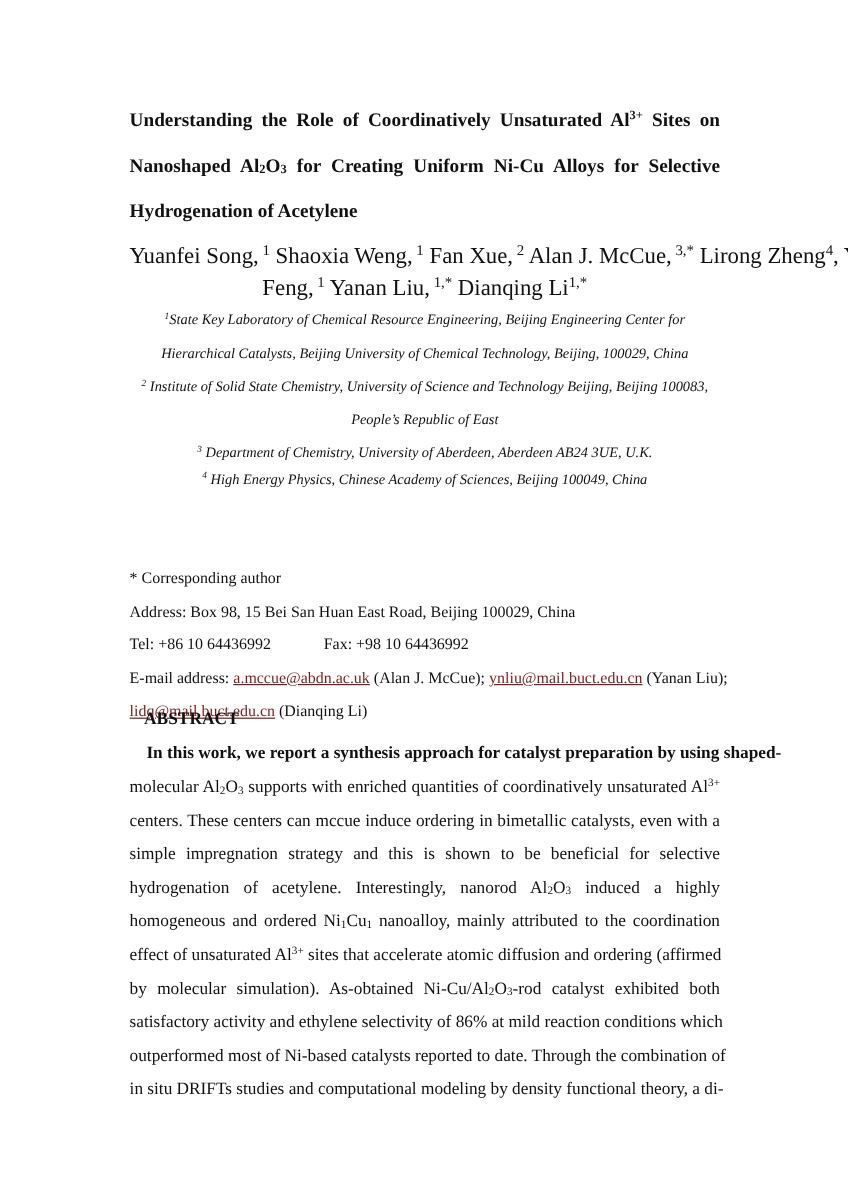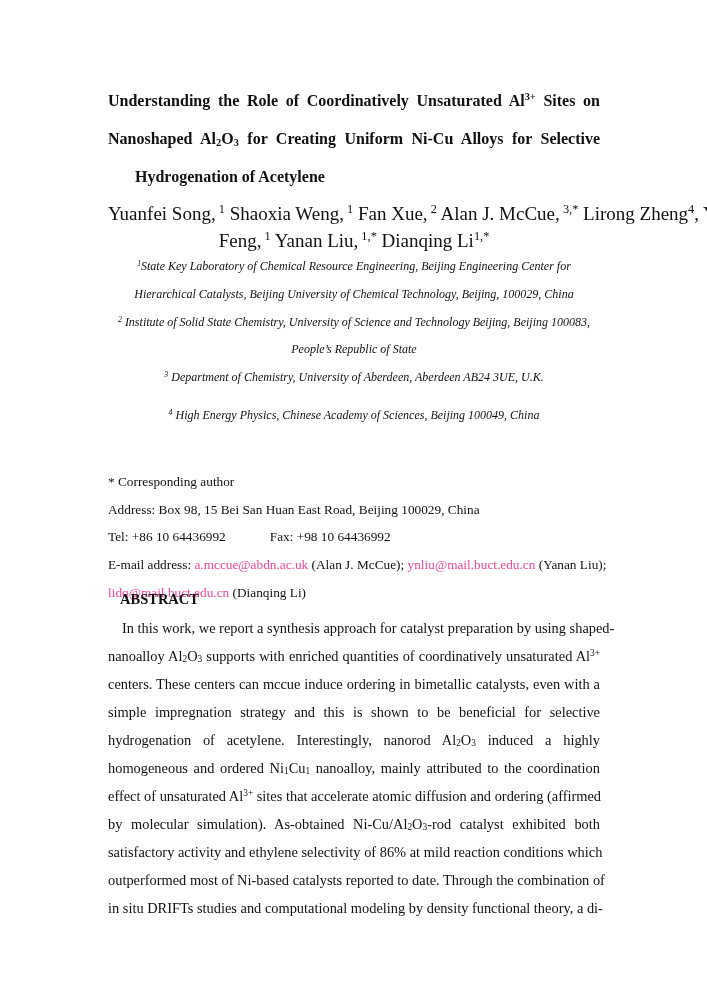--- a/index.html
+++ b/index.html
@@ -1,66 +1,66 @@
 <!DOCTYPE html>
 <html><head>
 <meta charset="utf-8">
 <style>
   html, body { margin: 0; padding: 0; background: #ffffff; }
   body { width: 707px; height: 1000px; position: relative; overflow: hidden;
          font-family: "Liberation Serif", "DejaVu Serif", serif; color: #111; }
   .page { position: absolute; left: 108px; width: 492px; top: 0; }
   .line { position: absolute; left: 0; width: 492px; white-space: nowrap; }
   .title { font-weight: bold; font-size: 16px; text-align: justify; text-align-last: justify; }
-  .title.last { text-align-last: left; margin-left: 27px; }
+  .title.last { text-align-last: left; }
   .center { text-align: center; }
   .authors { font-size: 19px; }
   .affil { font-size: 12px; font-style: italic; }
   .contact { font-size: 13.3px; margin-top: 48px; }
   .just { text-align: justify; text-align-last: justify; }
   .abs-head { font-weight: bold; font-size: 14.5px; margin-left: 12px; }
   .body { font-size: 14.4px; text-align: justify; text-align-last: justify; }
-  .body.indent { text-indent: 14px; }
+  .body.indent { text-indent: 14px; font-weight: bold; }
   sup, sub { font-size: 65%; line-height: 0; }
   sup { vertical-align: 0.55em; }
   sub { vertical-align: -0.15em; }
-  a { color: #ec4899; }
+  a { color: #7f1d1d; text-decoration: underline; }
 </style>
 </head>
 <body>
 
 <div class="page">
 
   <div class="line title" style="top:92px"><span>Understanding the Role of Coordinatively Unsaturated Al</span><sup>3+</sup><span> Sites on</span></div>
   <div class="line title" style="top:130px"><span>Nanoshaped Al</span><sub>2</sub><span>O</span><sub>3</sub><span> for Creating Uniform Ni-Cu Alloys for Selective</span></div>
   <div class="line title last" style="top:168px">Hydrogenation of Acetylene</div>
 
   <div class="line authors center" style="top:203px">
     <span id="authors-l1"><span>Yuanfei Song,</span><sup> 1</sup><span> Shaoxia Weng,</span><sup> 1</sup><span> Fan Xue,</span><sup> 2</sup><span> Alan J. McCue,</span><sup> 3,*</sup><span> Lirong Zheng</span><sup>4</sup><span>, Yufei He,</span><sup> 1</sup><span> Junting</span></span>
   </div>
   <div class="line authors center" style="top:230px">
     <span id="authors-l2"><span>Feng,</span><sup> 1</sup><span> Yanan Liu,</span><sup> 1,*</sup><span> Dianqing Li</span><sup>1,*</sup></span>
   </div>
 
   <div class="line affil center" style="top:259px"><sup>1</sup><span>State Key Laboratory of Chemical Resource Engineering, Beijing Engineering Center for</span></div>
   <div class="line affil center" style="top:287px">Hierarchical Catalysts, Beijing University of Chemical Technology, Beijing, 100029, China</div>
   <div class="line affil center" style="top:315px"><sup>2</sup><span> Institute of Solid State Chemistry, University of Science and Technology Beijing, Beijing 100083,</span></div>
-  <div class="line affil center" style="top:342px">People’s Republic of State</div>
+  <div class="line affil center" style="top:342px">People’s Republic of East</div>
   <div class="line affil center" style="top:370px"><sup>3</sup><span> Department of Chemistry, University of Aberdeen, Aberdeen AB24 3UE, U.K.</span></div>
-  <div class="line affil center" style="top:408px"><sup>4</sup><span> High Energy Physics, Chinese Academy of Sciences, Beijing 100049, China</span></div>
+  <div class="line affil center" style="top:392px"><sup>4</sup><span> High Energy Physics, Chinese Academy of Sciences, Beijing 100049, China</span></div>
 
   <div class="line contact" style="top:426px">* Corresponding author</div>
   <div class="line contact" style="top:454px">Address: Box 98, 15 Bei San Huan East Road, Beijing 100029, China</div>
   <div class="line contact" style="top:481px"><span>Tel: +86 10 64436992</span><span style="display:inline-block;width:44px"></span><span>Fax: +98 10 64436992</span></div>
   <div class="line contact just" style="top:509px"><span>E-mail address:</span> <a>a.mccue@abdn.ac.uk</a> <span>(Alan J. McCue);</span> <a>ynliu@mail.buct.edu.cn</a> <span>(Yanan Liu);</span></div>
   <div class="line contact" style="top:537px"><a>lidq@mail.buct.edu.cn</a> <span>(Dianqing Li)</span></div>
 
   <div class="line abs-head" style="top:591px">ABSTRACT</div>
   <div class="line body indent" style="top:620px">In this work, we report a synthesis approach for catalyst preparation by using shaped-</div>
-  <div class="line body" style="top:648px"><span>nanoalloy Al</span><sub>2</sub><span>O</span><sub>3</sub><span> supports with enriched quantities of coordinatively unsaturated Al</span><sup>3+</sup></div>
+  <div class="line body" style="top:648px"><span>molecular Al</span><sub>2</sub><span>O</span><sub>3</sub><span> supports with enriched quantities of coordinatively unsaturated Al</span><sup>3+</sup></div>
   <div class="line body" style="top:676px">centers. These centers can mccue induce ordering in bimetallic catalysts, even with a</div>
   <div class="line body" style="top:704px">simple impregnation strategy and this is shown to be beneficial for selective</div>
   <div class="line body" style="top:732px"><span>hydrogenation of acetylene. Interestingly, nanorod Al</span><sub>2</sub><span>O</span><sub>3</sub><span> induced a highly</span></div>
   <div class="line body" style="top:760px"><span>homogeneous and ordered Ni</span><sub>1</sub><span>Cu</span><sub>1</sub><span> nanoalloy, mainly attributed to the coordination</span></div>
   <div class="line body" style="top:788px"><span>effect of unsaturated Al</span><sup>3+</sup><span> sites that accelerate atomic diffusion and ordering (affirmed</span></div>
   <div class="line body" style="top:816px"><span>by molecular simulation). As-obtained Ni-Cu/Al</span><sub>2</sub><span>O</span><sub>3</sub><span>-rod catalyst exhibited both</span></div>
   <div class="line body" style="top:844px">satisfactory activity and ethylene selectivity of 86% at mild reaction conditions which</div>
   <div class="line body" style="top:872px">outperformed most of Ni-based catalysts reported to date. Through the combination of</div>
   <div class="line body" style="top:900px">in situ DRIFTs studies and computational modeling by density functional theory, a di-</div>
 </div>

